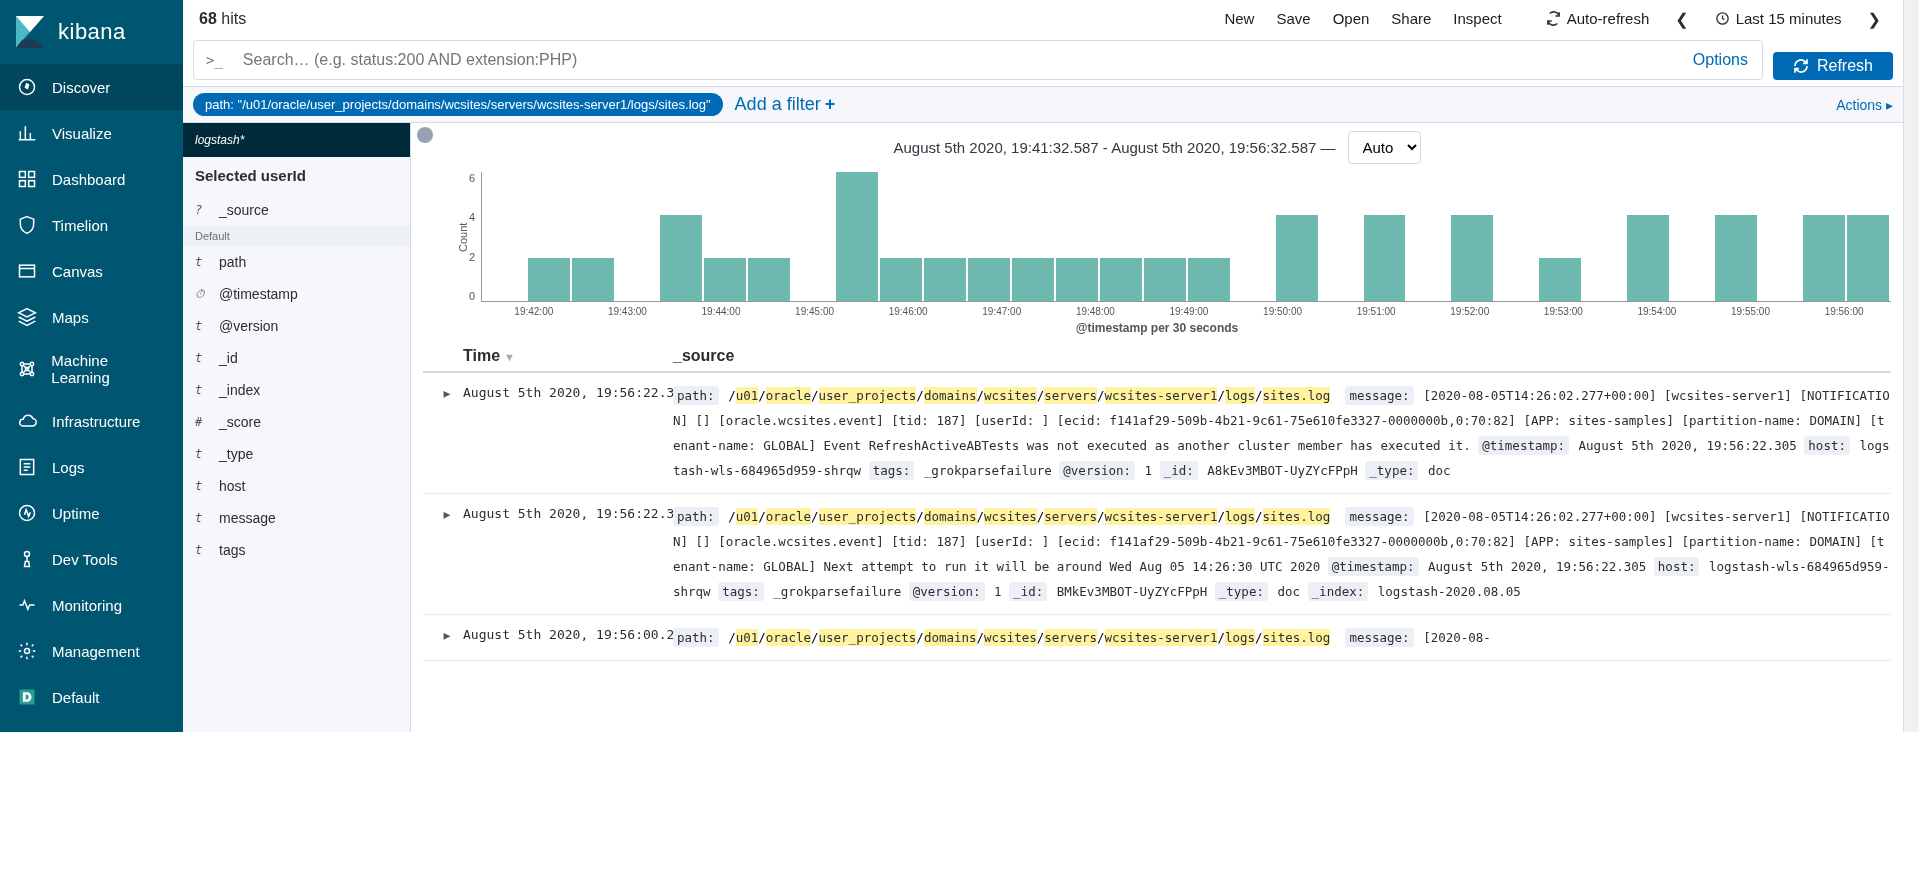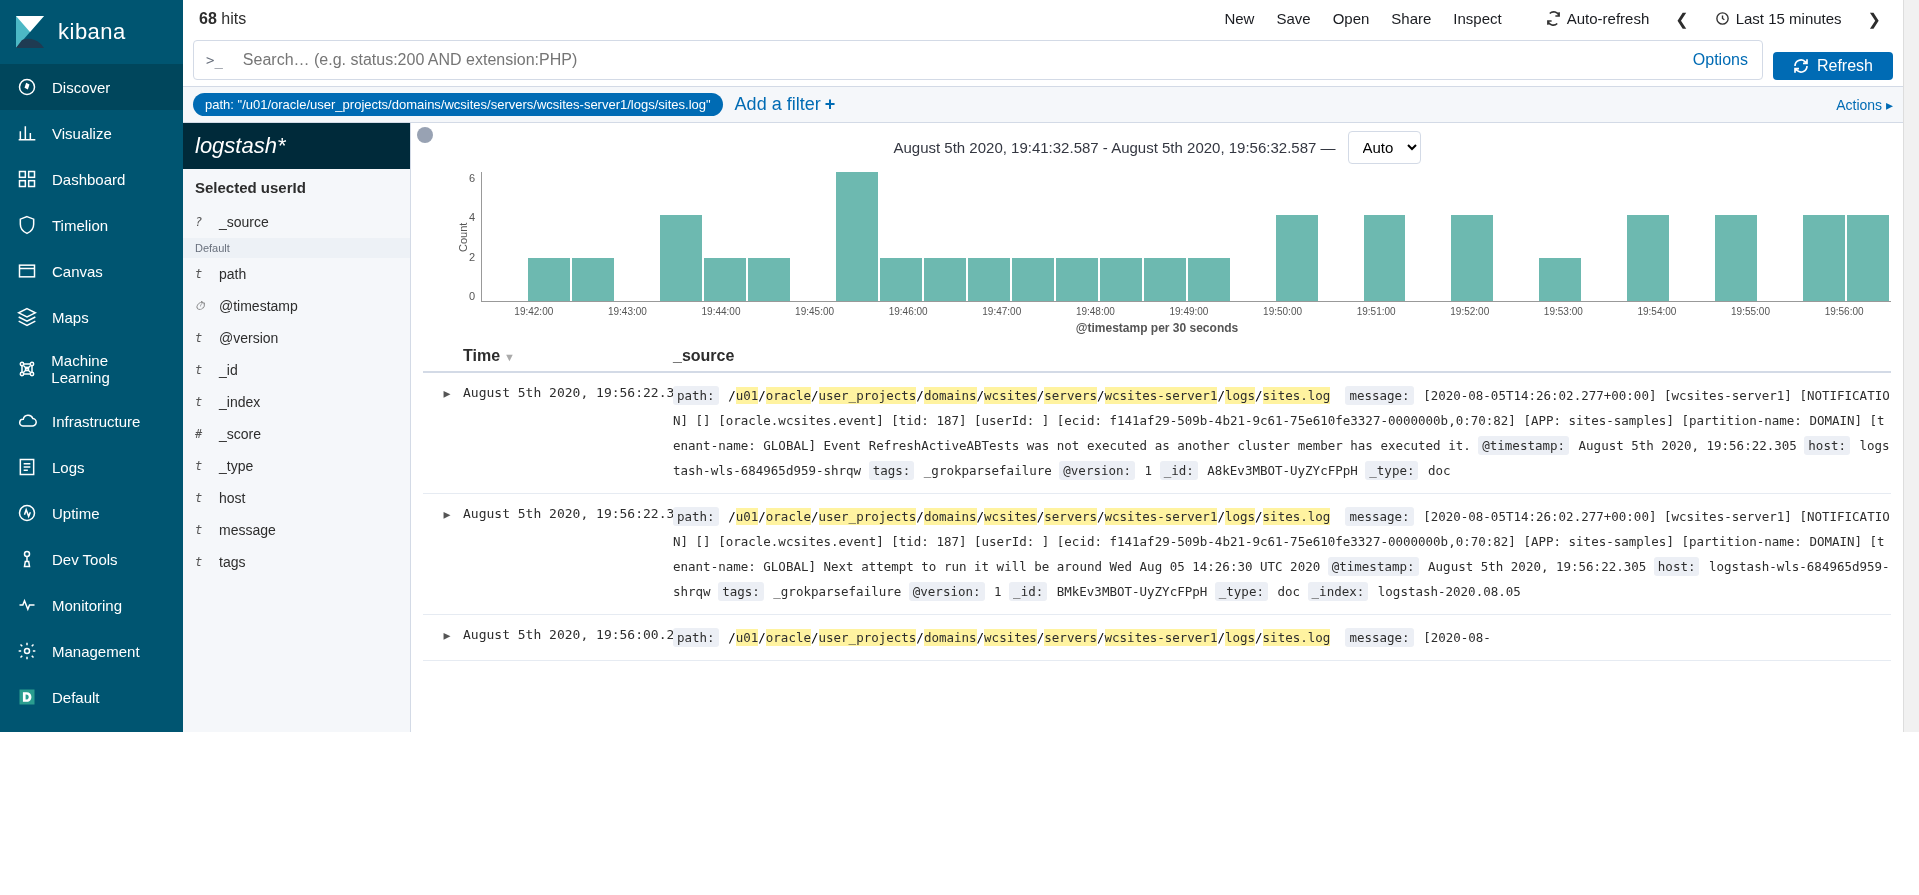--- a/index.html
+++ b/index.html
@@ -26,21 +26,21 @@
   .search-prefix { padding: 8px 12px; color: #69707d; font-family: monospace; font-size: 14px; }
   .search-input { flex: 1; border: none; outline: none; padding: 10px 8px; font-size: 16px; color: #69707d; }
   .options-link { padding: 10px 14px; color: #006bb4; cursor: pointer; font-size: 16px; }
   .refresh-btn { background: #006bb4; color: #fff; border: none; border-radius: 4px; padding: 0 20px; display: flex; align-items: center; gap: 8px; font-size: 16px; cursor: pointer; margin-top: 12px; }
   .filter-bar { background: #f5f7fa; border-top: 1px solid #d3dae6; border-bottom: 1px solid #d3dae6; padding: 6px 10px; display: flex; align-items: center; gap: 12px; }
   .filter-pill { background: #006bb4; color: #fff; border-radius: 12px; padding: 4px 12px; font-size: 13px; }
   .add-filter { color: #006bb4; cursor: pointer; font-size: 18px; display: inline-flex; align-items: center; gap: 4px; }
   .actions-link { margin-left: auto; color: #006bb4; cursor: pointer; font-size: 14px; }
   .body-row { flex: 1; display: flex; overflow: hidden; }
   .fields-panel { width: 228px; background: #f5f7fa; border-right: 1px solid #d3dae6; display: flex; flex-direction: column; overflow-y: auto; }
-  .index-title { background: #002a3a; color: #fff; padding: 10px 12px; font-size: 22px; font-style: italic; }
+  .index-title { background: #002a3a; color: #fff; padding: 10px 12px; font-size: 12px; font-style: italic; }
   .section-head { padding: 10px 12px; font-weight: 600; font-size: 15px; display: flex; align-items: center; }
   .gear-mini { margin-left: auto; cursor: pointer; }
   .popular-label { padding: 4px 12px; font-size: 11px; color: #69707d; background: #edf1f6; }
   .field-item { display: flex; align-items: center; gap: 10px; padding: 8px 12px; font-size: 14px; cursor: pointer; }
   .field-type { width: 14px; font-family: monospace; font-size: 12px; color: #555; font-style: italic; }
   .content-area { flex: 1; overflow-y: auto; padding: 8px 12px; position: relative; }
   .collapse-circle { position: absolute; left: 6px; top: 4px; width: 16px; height: 16px; border-radius: 50%; background: #98a2b3; cursor: pointer; }
   .time-header { text-align: center; font-size: 15px; color: #343741; display: flex; justify-content: center; align-items: center; gap: 12px; margin-bottom: 6px; }
   .interval-select { border: 1px solid #d3dae6; border-radius: 4px; padding: 6px 10px; font-size: 15px; background: #fff; }
   .chart-wrap { display: flex; align-items: stretch; margin: 8px 0 4px 30px; }

